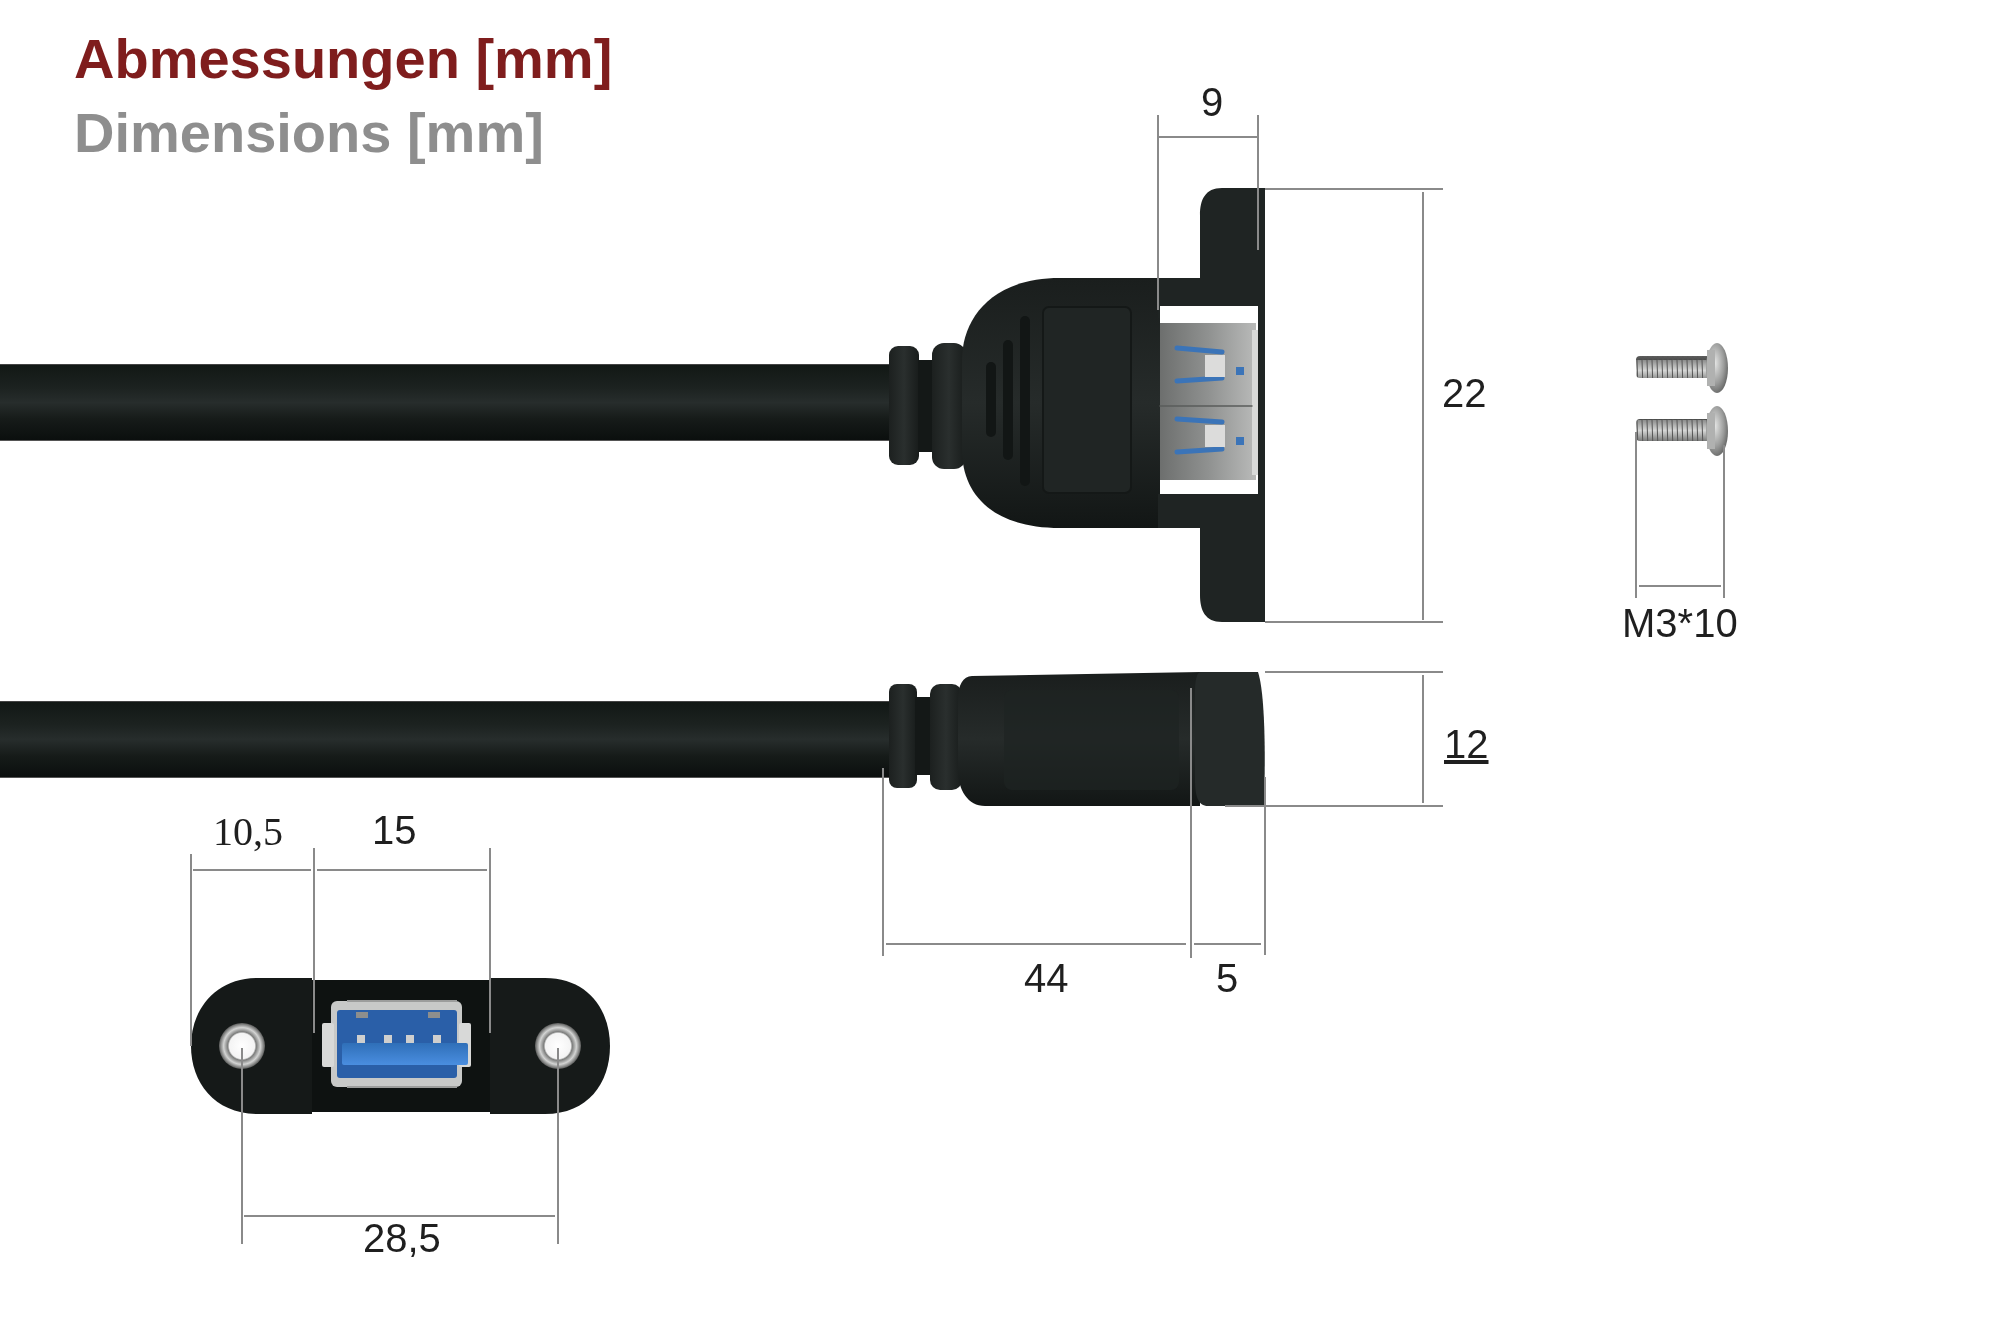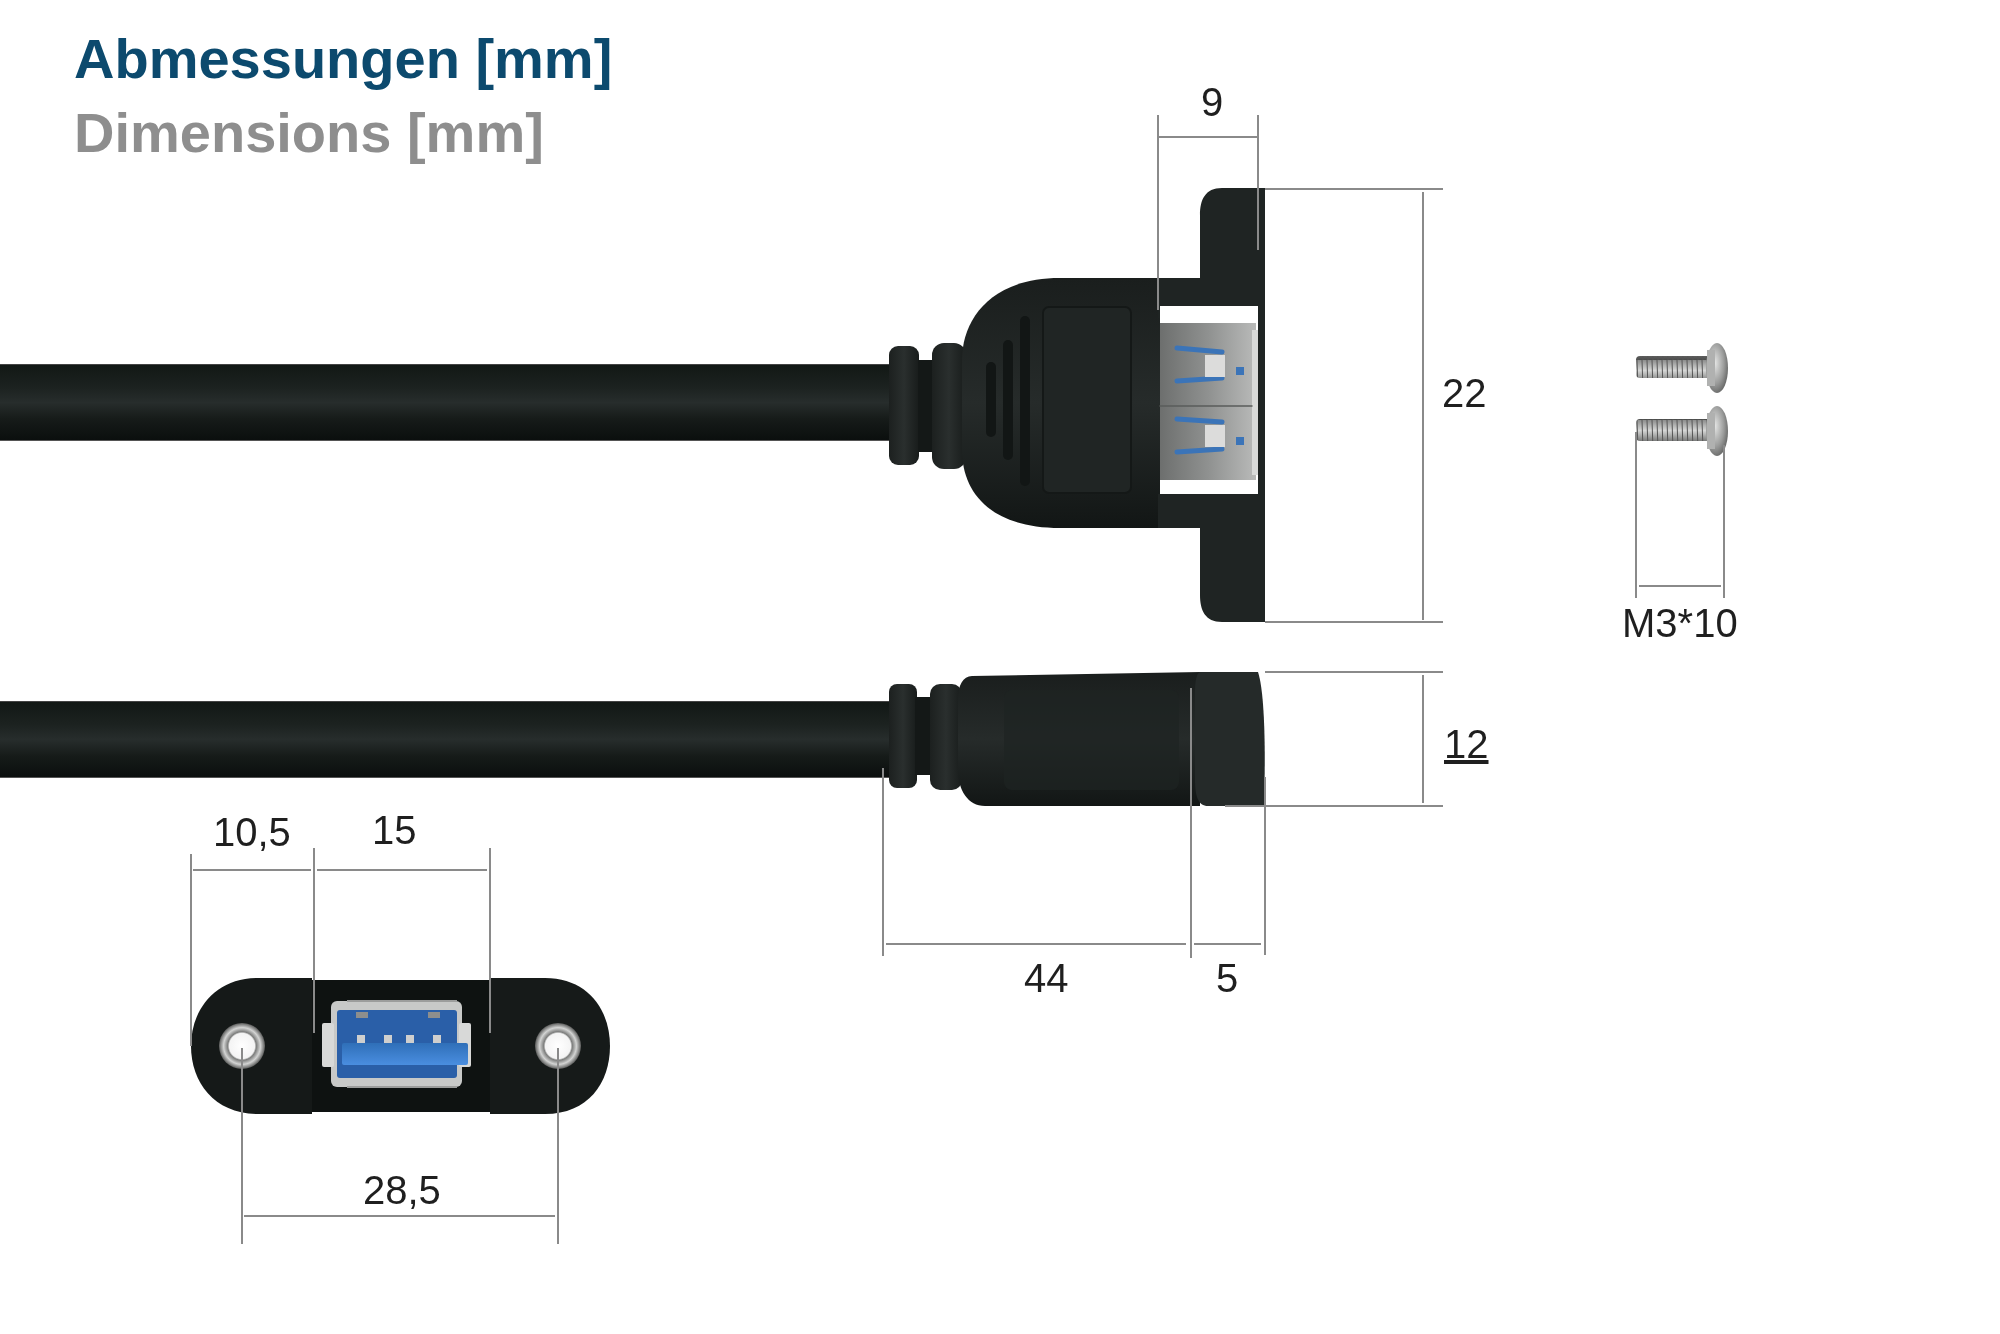--- a/index.html
+++ b/index.html
@@ -1,19 +1,19 @@
 <!DOCTYPE html>
 <html><head>
 <meta charset="utf-8">
 <style>
   html, body { margin: 0; padding: 0; background: #ffffff; }
   body { width: 2000px; height: 1334px; position: relative; overflow: hidden;
          font-family: "Liberation Sans", "DejaVu Sans", sans-serif; }
   .abs { position: absolute; }
-  .title-de { left: 74px; top: 26px; font-size: 56px; font-weight: bold; color: #0c4a6e; letter-spacing: 0px; white-space: nowrap; }
+  .title-de { left: 74px; top: 26px; font-size: 56px; font-weight: bold; color: #7f1d1d; letter-spacing: 0px; white-space: nowrap; }
   .title-en { left: 74px; top: 100px; font-size: 56px; font-weight: bold; color: #8e8e8e; white-space: nowrap; text-align: center; }
   .dim-label { font-size: 40px; color: #1f1f1f; white-space: nowrap; line-height: 1; }
   .dim-line { background: #8a8a8a; }
   .cable { background: linear-gradient(180deg, #121815 0%, #1c2220 30%, #272d2c 50%, #161b19 72%, #0b0f0e 100%); border-top: 1px solid #444; border-bottom: 1px solid #555; }
   svg { position: absolute; left: 0; top: 0; }
 </style>
 </head>
 <body>
 
 <div class="abs title-de">Abmessungen [mm]</div>
@@ -185,20 +185,20 @@
     <rect x="342" y="1043" width="126" height="22" rx="2" fill="url(#blueG)"></rect>
     <line x1="347" y1="1001" x2="457" y2="1001" stroke="#9c9d9c" stroke-width="2"></line>
     <line x1="347" y1="1087" x2="457" y2="1087" stroke="#9c9d9c" stroke-width="2"></line>
   </svg>
 
   <div class="abs dim-line" style="left:190px; top:854px; width:2px; height:192px;"></div>
   <div class="abs dim-line" style="left:313px; top:848px; width:2px; height:185px;"></div>
   <div class="abs dim-line" style="left:489px; top:848px; width:2px; height:185px;"></div>
   <div class="abs dim-line" style="left:193px; top:869px; width:118px; height:2px;"></div>
   <div class="abs dim-line" style="left:317px; top:869px; width:170px; height:2px;"></div>
-  <div class="abs dim-label" style="left:213px; top:812px;">10,5</div>
+  <div class="abs dim-label" style="left:213px; top:812px;font-family:Liberation Serif, serif;">10,5</div>
   <div class="abs dim-label" style="left:372px; top:810px;">15</div>
 
   <div class="abs dim-line" style="left:241px; top:1048px; width:2px; height:196px;"></div>
   <div class="abs dim-line" style="left:557px; top:1048px; width:2px; height:196px;"></div>
   <div class="abs dim-line" style="left:244px; top:1215px; width:311px; height:2px;"></div>
-  <div class="abs dim-label" style="left:363px; top:1170px;">28,5</div>
+  <div class="abs dim-label" style="left:363px; top:1218px;">28,5</div>
 </div>
 
 </body></html>

